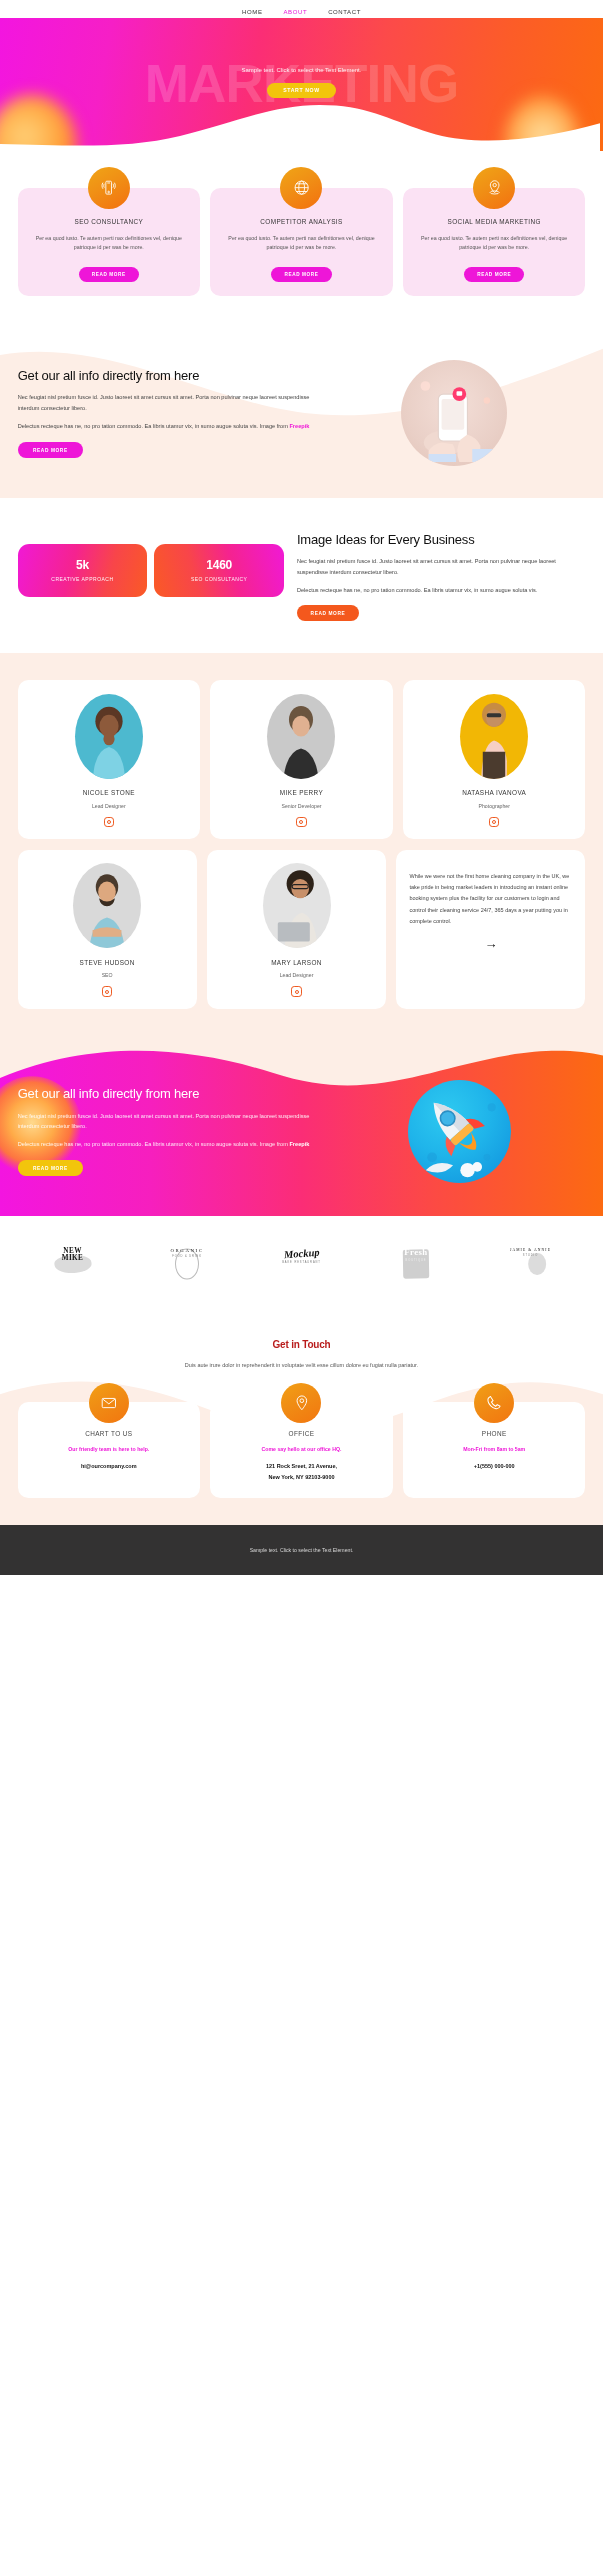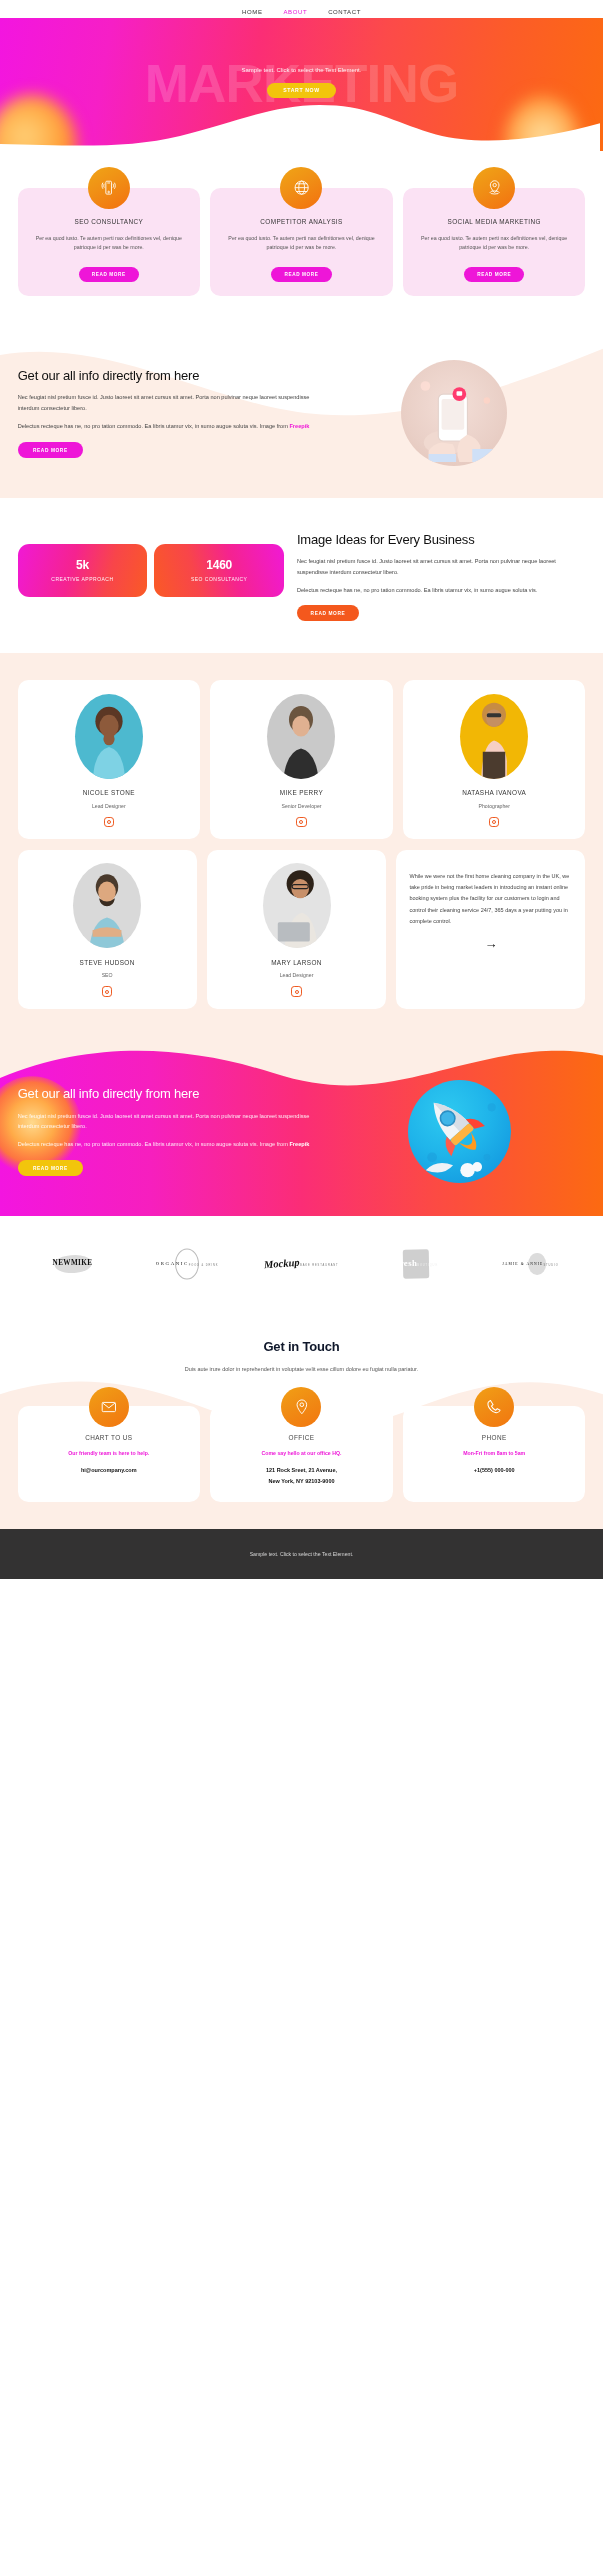--- a/index.html
+++ b/index.html
@@ -94,40 +94,40 @@
   .cta .h2{color:#fff;}
   .cta .body-txt{color:rgba(255,255,255,.9);}
   .cta .link-pink{color:#fff;font-weight:700;}
   .cta-r{width:45%;display:flex;justify-content:center;}
   .rocket-circle{width:103px;height:103px;border-radius:50%;
     background:radial-gradient(circle at 38% 32%,#2ec9f0 0%,#1fb4ea 45%,#0f8fdc 100%);
     position:relative;overflow:hidden;display:flex;align-items:center;justify-content:center;}
 
   
   .logos{background:#fff;padding:32px 17.7px 37px;display:flex;align-items:center;justify-content:space-between;gap:4.8px;}
-  .logo{flex:1;text-align:center;position:relative;height:32px;display:flex;flex-direction:row;
-        align-items:center;justify-content:center;}
+  .logo{flex:1;text-align:center;position:relative;height:32px;display:flex;flex-direction:column;
+        align-items:center;justify-content:flex-start;}
   .logo .l1{font-family:"Liberation Serif",serif;font-weight:700;font-size:7.2px;line-height:1;letter-spacing:0.4px;color:#111;position:relative;z-index:2;}
   .logo .l2{font-family:"Liberation Serif",serif;font-size:4.8px;letter-spacing:1.6px;color:#111;position:relative;z-index:2;}
   .logo .sub{font-size:2.6px;letter-spacing:0.9px;color:#777;margin-top:2.4px;position:relative;z-index:2;}
   .logo .smear{position:absolute;width:37px;height:17.7px;background:#d5d5d5;border-radius:40% 55% 45% 60%;
     left:50%;top:50%;transform:translate(-50%,-50%) rotate(-6deg);z-index:1;opacity:.85;}
   .logo .ring{position:absolute;width:24px;height:31px;border:0.8px solid #bbb;border-radius:50%;
     left:50%;top:50%;transform:translate(-50%,-50%);z-index:1;}
   .logo .box{position:absolute;width:26px;height:29px;background:#cfcfcf;border-radius:2.4px;
     left:50%;top:50%;transform:translate(-50%,-50%) rotate(-1deg);z-index:1;}
   .logo .ell{position:absolute;width:17.7px;height:22px;background:#dcdcdc;border-radius:50%;
     left:56%;top:50%;transform:translate(-50%,-50%);z-index:1;}
   .logo .script{font-family:"Liberation Serif",serif;font-style:italic;font-weight:700;font-size:10.5px;color:#111;position:relative;z-index:2;transform:rotate(-4deg);}
 
   
   .contact{position:relative;background:#fff;padding:0 0 27px;overflow:hidden;}
   .contact-wave{position:absolute;inset:0;z-index:0;}
   .contact-head{position:relative;z-index:3;text-align:center;padding:22.5px 48px 0;}
-  .contact-head h2{font-size:13px;font-weight:700;color:#0f172a;letter-spacing:-0.2px;}
+  .contact-head h2{font-size:10px;font-weight:700;color:#b91c1c;letter-spacing:-0.2px;}
   .contact-head p{font-size:5.5px;line-height:1.85;color:#555;margin-top:9.7px;}
   .contact-cards{position:relative;z-index:3;display:flex;gap:10.5px;padding:32px 17.7px 0;}
   .ccard{flex:1;background:#fff;border-radius:10.5px;padding:26px 8px 16px;text-align:center;position:relative;}
   .ccard .cicon{position:absolute;top:-19.3px;left:50%;transform:translateX(-50%);
     width:40px;height:40px;border-radius:50%;
     background:linear-gradient(150deg,#f2a015 0%,#f08c14 45%,#f2760f 100%);
     display:flex;align-items:center;justify-content:center;}
   .ccard .cicon svg{width:17.7px;height:17.7px;}
   .ccard h4{font-size:6.4px;font-weight:400;letter-spacing:0.4px;color:#444;margin:1.6px 0 9.7px;}
   .ccard .tag{font-size:5.2px;color:#ee16d8;font-weight:700;}

